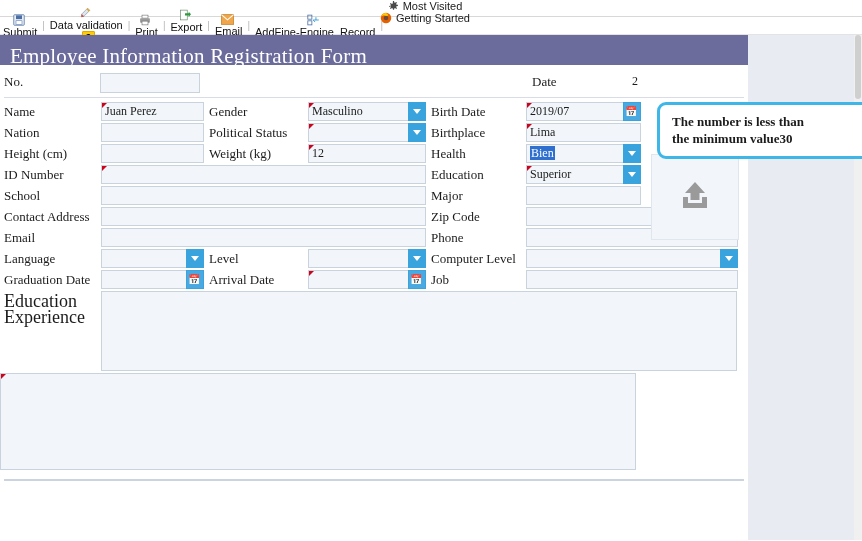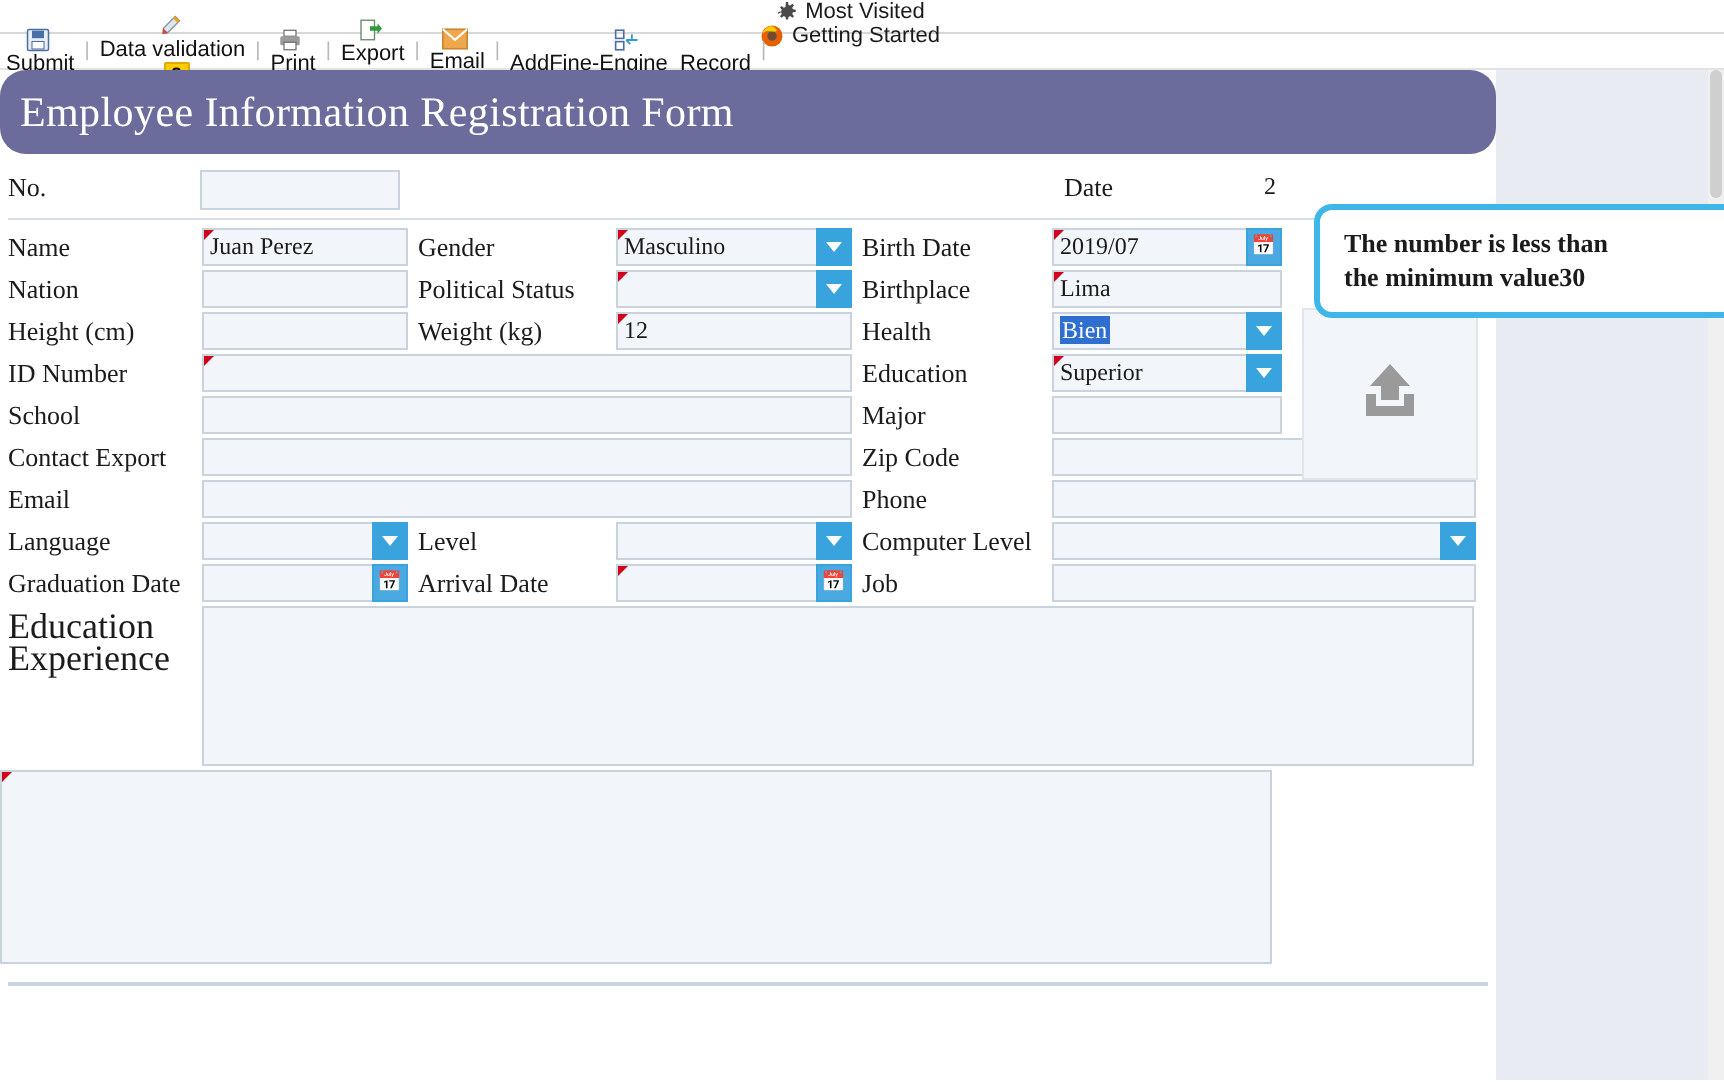--- a/index.html
+++ b/index.html
@@ -34,24 +34,23 @@
   
   #page{position:relative;width:862px;height:505px;background:#e8ebf2;}
   #sheet{
     position:absolute;left:0;top:0;width:748px;height:505px;background:#ffffff;
     box-sizing:border-box;overflow:hidden;
   }
   #scroll-track{position:absolute;right:0;top:0;width:8px;height:505px;background:#f0f0f0;}
   #scroll-thumb{position:absolute;right:1px;top:0;width:6px;height:64px;background:#cfcfcf;border-radius:3px;}
   
   #form-title{
-    height:42px;background:#6b6b9c;color:#ffffff;
+    height:30px;background:#6b6b9c;color:#ffffff;
     font-size:21px;line-height:42px;padding-left:10px;box-sizing:border-box;
     letter-spacing:.2px;
-    border-radius:13px;
   }
   
   .row{display:flex;align-items:stretch;}
   .lbl{
     font-size:13px;color:#1b1b1b;display:flex;align-items:center;
     padding-left:4px;box-sizing:border-box;flex:none;
   }
   .fld{
     position:relative;background:#f2f6fa;border:1px solid #c9d3de;
     box-sizing:border-box;height:19px;margin:1px 0;flex:none;
@@ -282,21 +281,21 @@
     </div>
 
     <div class="row">
       <div class="lbl" style="width:101px;height:21px;">School</div>
       <div class="fld" style="width:325px;"></div>
       <div class="lbl" style="width:100px;height:21px;padding-left:5px;">Major</div>
       <div class="fld" style="width:115px;"></div>
     </div>
 
     <div class="row">
-      <div class="lbl" style="width:101px;height:21px;">Contact Export</div>
+      <div class="lbl" style="width:101px;height:21px;">Contact Address</div>
       <div class="fld" style="width:325px;"></div>
       <div class="lbl" style="width:100px;height:21px;padding-left:5px;">Zip Code</div>
       <div class="fld" style="width:212px;"></div>
     </div>
 
     <div class="row">
       <div class="lbl" style="width:101px;height:21px;">Email</div>
       <div class="fld" style="width:325px;"></div>
       <div class="lbl" style="width:100px;height:21px;padding-left:5px;">Phone</div>
       <div class="fld" style="width:212px;"></div>

